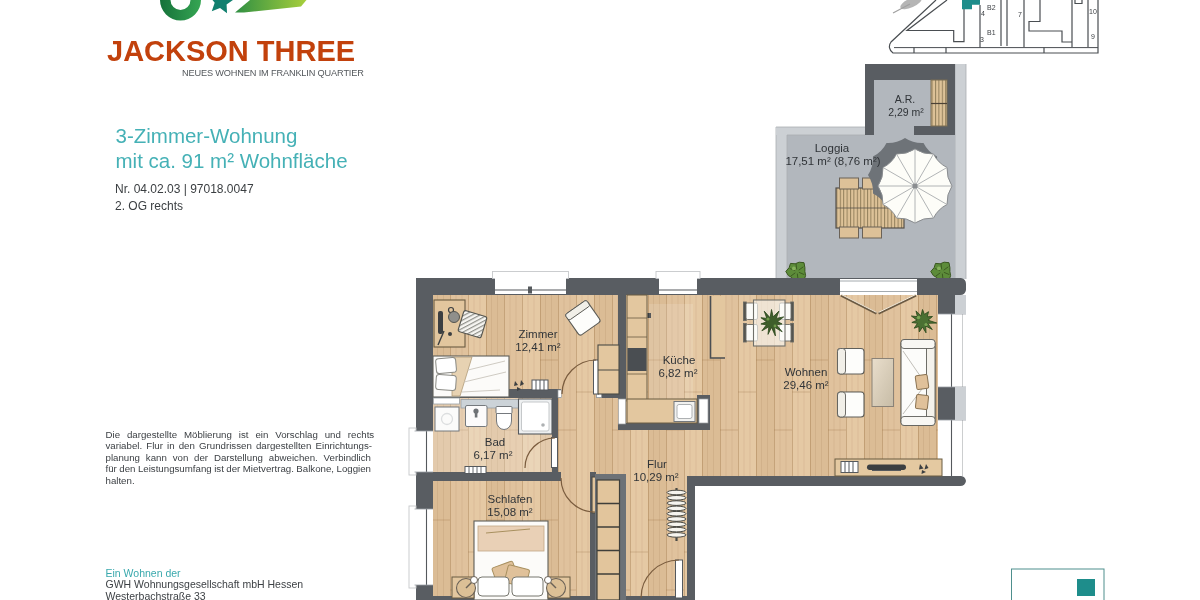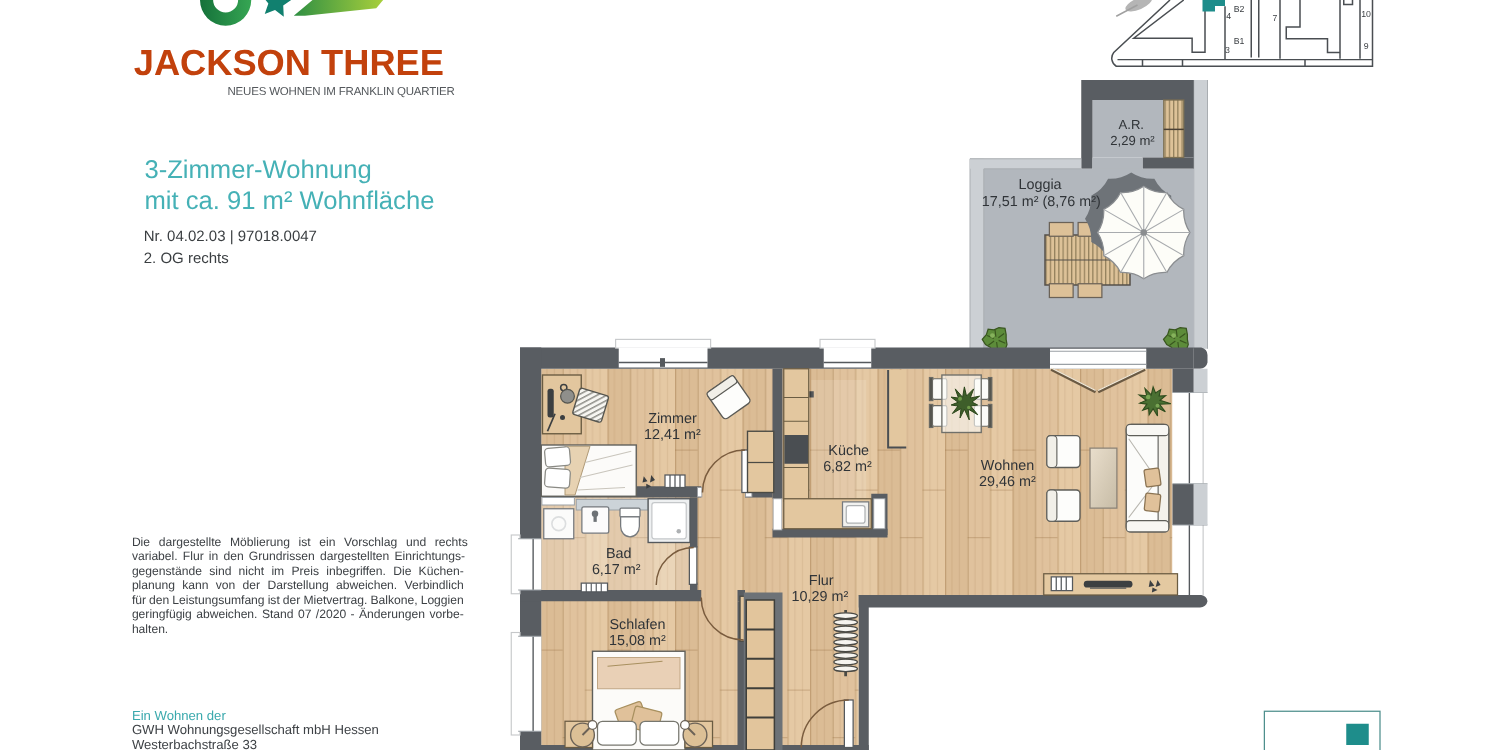--- a/index.html
+++ b/index.html
@@ -39,24 +39,22 @@
 
 <div id="subtitle" class="abs">NEUES WOHNEN IM FRANKLIN QUARTIER</div>
 
 <div id="headline" class="abs">3-Zimmer-Wohnung<br>mit ca. 91 m² Wohnfläche</div>
 
 <div id="nrblock" class="abs">Nr. 04.02.03 | 97018.0047<br>2. OG rechts</div>
 
 <div id="para" class="abs">
 <div style="word-spacing:4.23px;">Die dargestellte Möblierung ist ein Vorschlag und rechts</div>
 <div style="word-spacing:1.44px;">variabel. Flur in den Grundrissen dargestellten Einrichtungs-</div>
-<div style="word-spacing:3.10px;">gegenstände sind nicht im Preis inbegriffen. Die Küchen-</div>
 <div style="word-spacing:3.14px;">planung kann von der Darstellung abweichen. Verbindlich</div>
 <div style="word-spacing:-0.23px;">für den Leistungsumfang ist der Mietvertrag. Balkone, Loggien</div>
-<div style="word-spacing:0.84px;">geringfügig abweichen. Stand 07 /2020 - Änderungen vorbe-</div>
 <div style="">halten.</div>
 </div>
 
 <div id="footer" class="abs"><span class="teal">Ein Wohnen der</span><br>GWH Wohnungsgesellschaft mbH Hessen<br>Westerbachstraße 33</div>
 <svg id="plan" class="abs" style="left:0;top:0" width="1200" height="600" viewBox="0 0 1200 600">
 <defs>
 <pattern id="wd" width="54" height="160" patternUnits="userSpaceOnUse">
 <rect width="54" height="160" fill="#e0c29d"></rect>
 <rect x="0" width="18" height="160" fill="#dbbc95"></rect>
 <rect x="36" width="18" height="160" fill="#e5c9a4"></rect>

